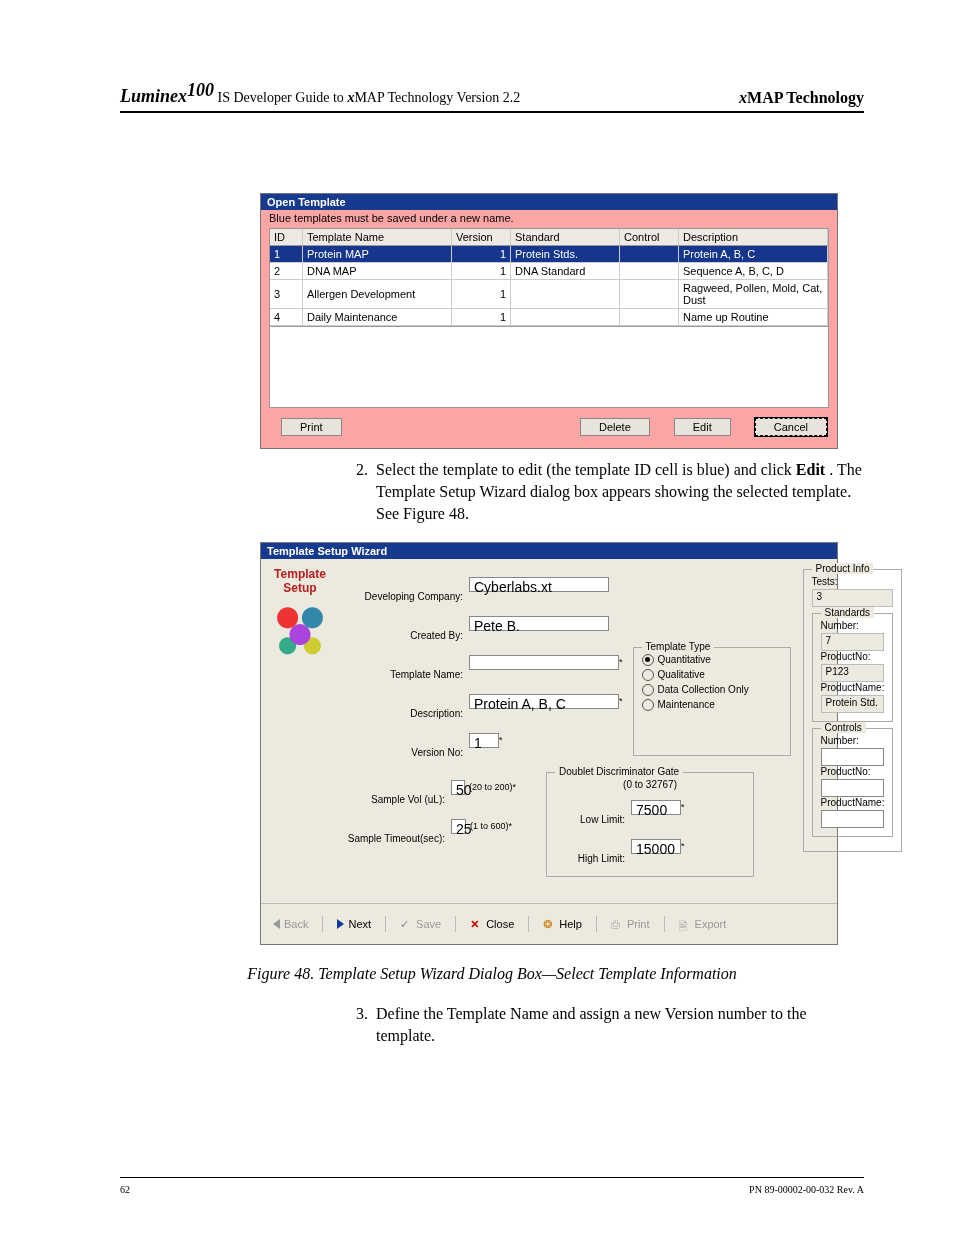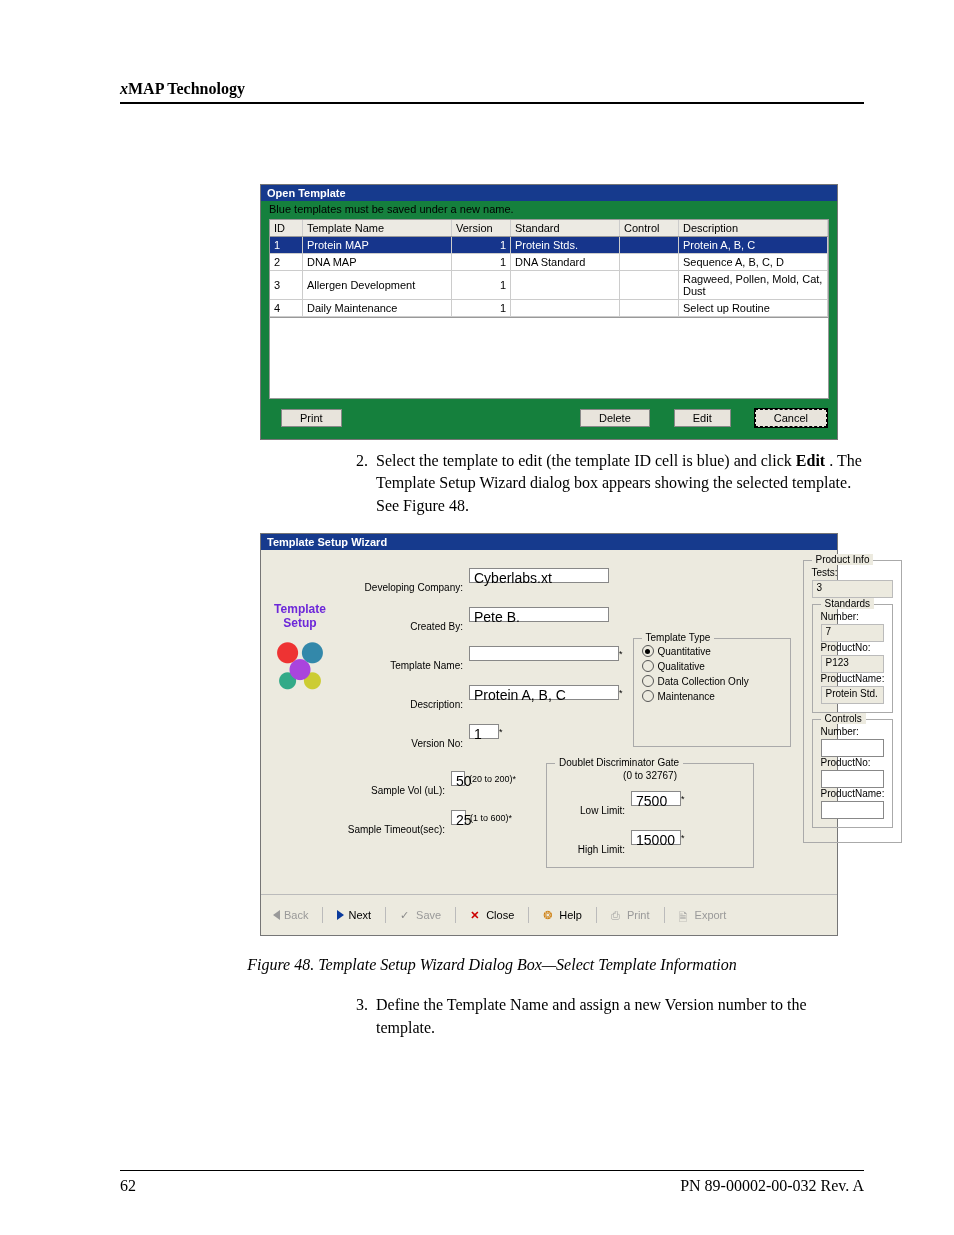--- a/index.html
+++ b/index.html
@@ -56,21 +56,21 @@
     text-align: right;
     padding-right: 8px;
   }
   .step-content { flex: 1; }
 
   
   .win {
     font-family: Arial, sans-serif;
     font-size: 11px;
     border: 1px solid #767676;
-    background: #15803d;
+    background: #fca5a5;
     margin: 0 26px 10px 140px;
   }
   .win-title {
     background: #163a8d;
     color: #fff;
     font-weight: bold;
     padding: 2px 6px;
     font-size: 11px;
   }
   .win-note { padding: 2px 8px 4px; }
@@ -135,25 +135,24 @@
   }
   .wiz-top {
     display: flex;
   }
   .wiz-left {
     width: 92px;
     padding: 8px;
     text-align: center;
   }
   .wiz-left-title {
-    color: #6d28d9;
+    color: #b91c1c;
     font-weight: bold;
     font-size: 12px;
     margin-bottom: 6px;
-    margin-top: 44px;
   }
   .wiz-icon {
     width: 62px;
     height: 56px;
     margin: 0 auto;
     background: radial-gradient(circle at 30% 30%, #e33 0 10px, transparent 11px),
                 radial-gradient(circle at 70% 30%, #38a 0 10px, transparent 11px),
                 radial-gradient(circle at 50% 60%, #a4d 0 10px, transparent 11px),
                 radial-gradient(circle at 30% 80%, #3a8 0 8px, transparent 9px),
                 radial-gradient(circle at 70% 80%, #cc3 0 8px, transparent 9px);
@@ -265,29 +264,34 @@
 
   .footer {
     position: absolute;
     bottom: 40px;
     left: 120px;
     right: 90px;
     border-top: 1px solid #000;
     display: flex;
     justify-content: space-between;
     padding-top: 6px;
-    font-size: 16px;
+    font-size: 10px;
   }
 </style>
 </head>
 <body>
 
 <div class="page">
 
   <div class="header">
+    <div class="header-left">
+      <span class="brand">Luminex</span><sup class="brand">100</sup>
+      <span> IS Developer Guide to </span>
+      <span class="x-ital">x</span><span>MAP Technology Version 2.2</span>
+    </div>
     <div class="header-right">
       <span class="x-ital">x</span><span>MAP  Technology</span>
     </div>
   </div>
 
   <div class="win">
     <div class="win-title">Open Template</div>
     <div class="win-note">Blue templates must be saved under a new name.</div>
     <div class="grid-wrap">
       <table class="grid">
@@ -325,21 +329,21 @@
             <td></td>
             <td></td>
             <td>Ragweed, Pollen, Mold, Cat, Dust</td>
           </tr>
           <tr>
             <td class="col-id">4</td>
             <td>Daily Maintenance</td>
             <td style="text-align:right">1</td>
             <td></td>
             <td></td>
-            <td>Select up Routine</td>
+            <td>Name up Routine</td>
           </tr>
         </tbody>
       </table>
     </div>
     <div class="grid-empty"></div>
     <div class="win-buttons">
       <div class="win-btn">Print</div>
       <div class="right">
         <div class="win-btn">Delete</div>
         <div class="win-btn">Edit</div>

